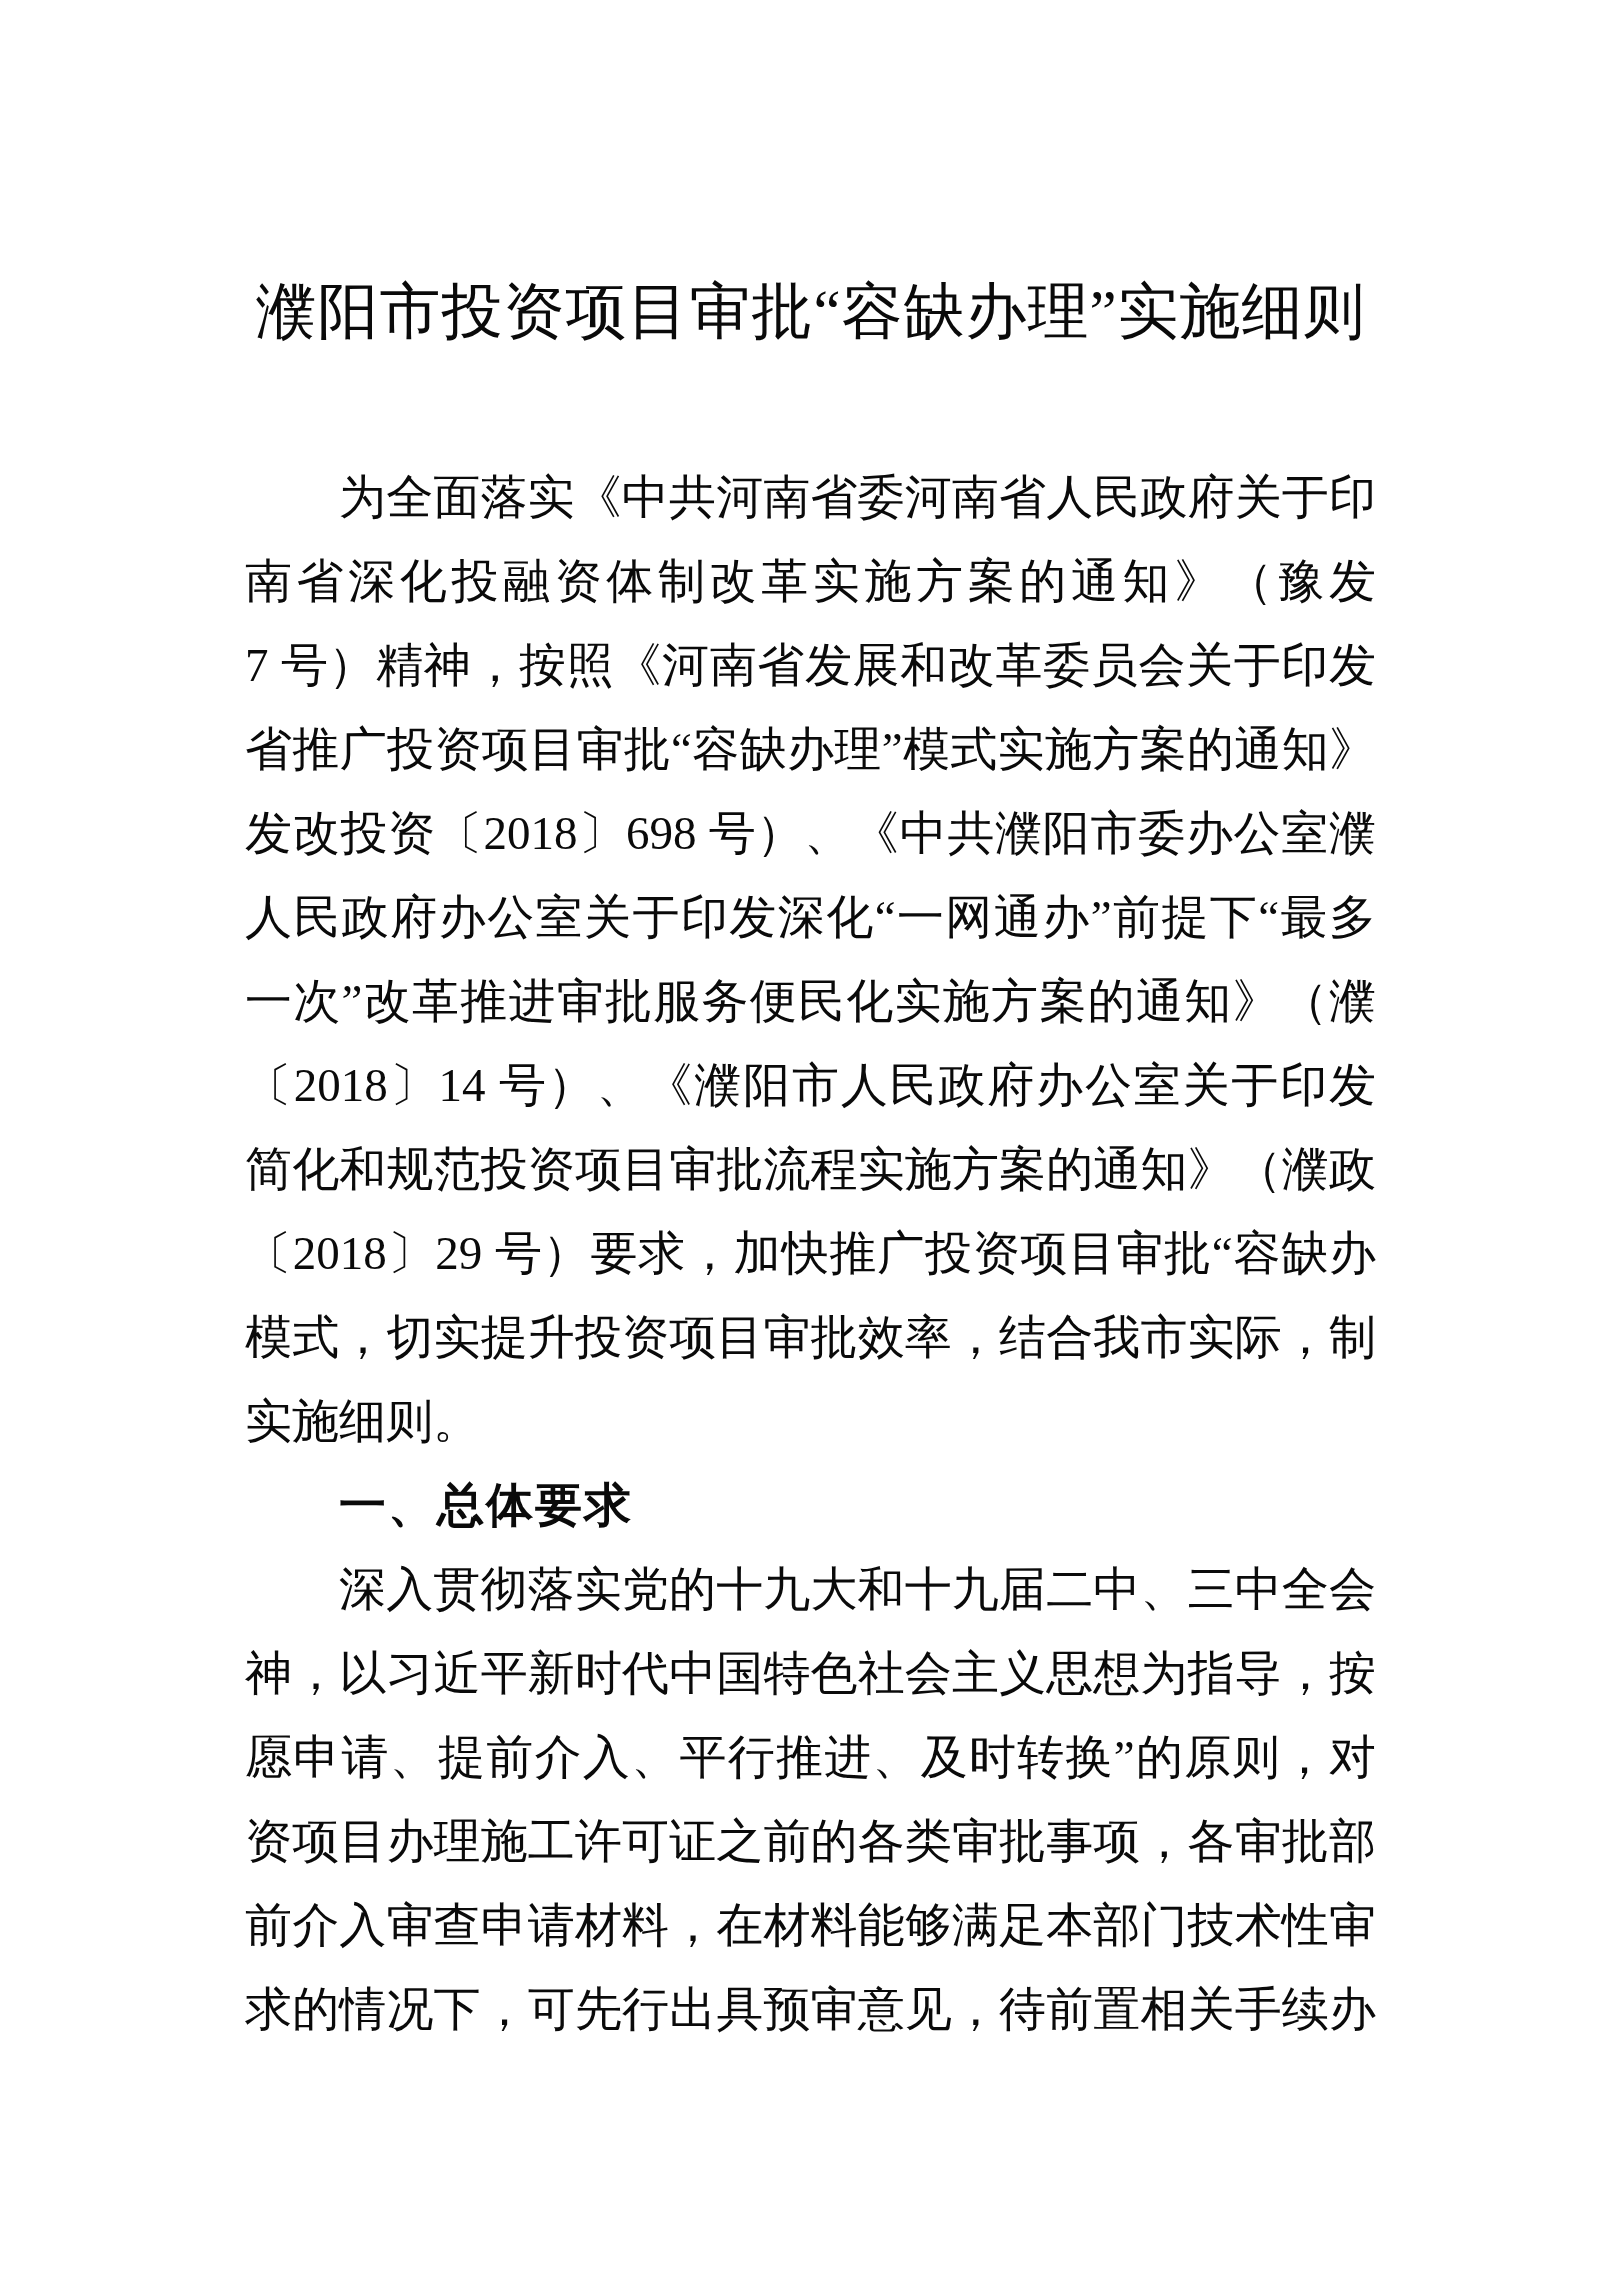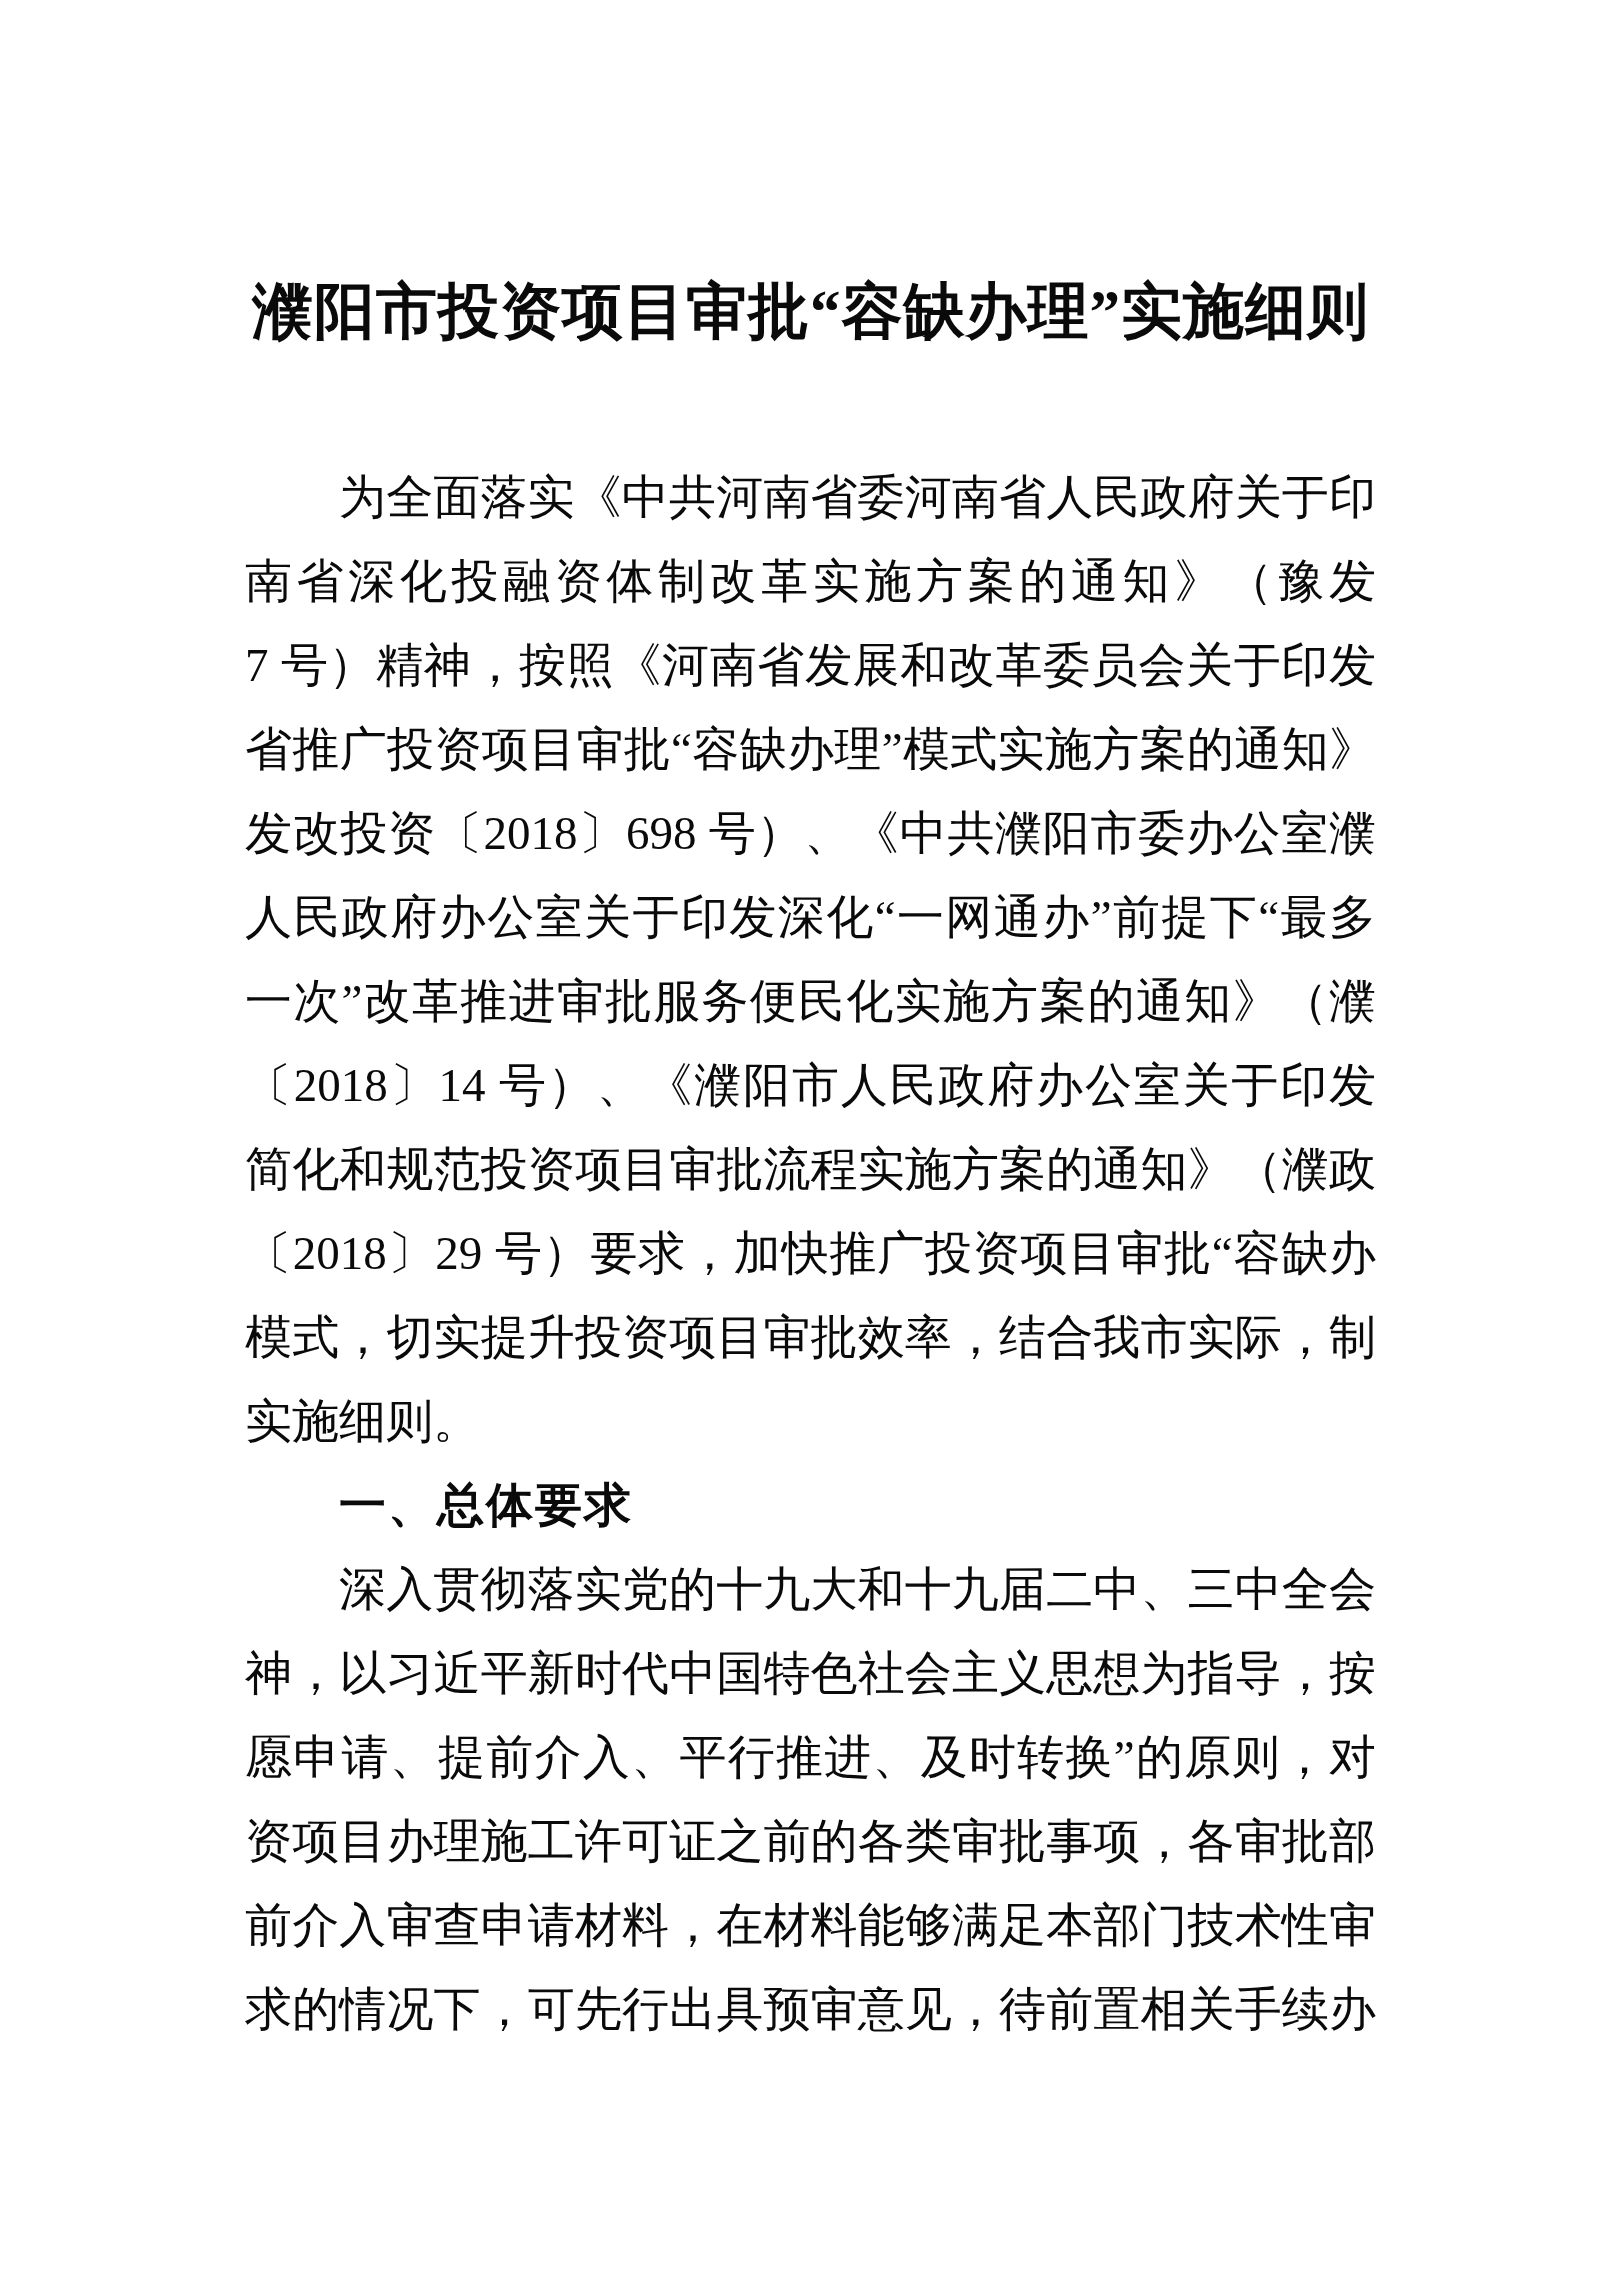--- a/index.html
+++ b/index.html
@@ -16,21 +16,21 @@
     padding: 0 245px;
     overflow: hidden;
     font-family: "Liberation Serif", "DejaVu Serif", serif;
     color: #0a0a0a;
   }
   .doc-title {
     margin: 0;
     padding-top: 267px;
     font-size: 61px;
     line-height: 90px;
-    font-weight: 700;
+    font-weight: 400;
     text-align: center;
     letter-spacing: 1px;
     white-space: nowrap;
     font-family: "Liberation Serif", "DejaVu Serif", serif;
   }
   .paragraph {
     margin: 0;
     padding: 0;
   }
   .intro-paragraph {

